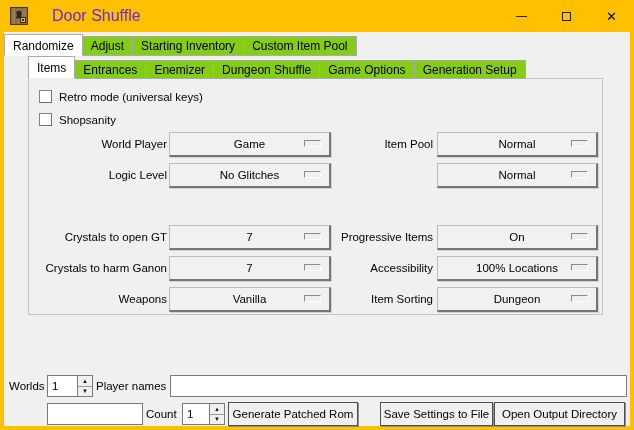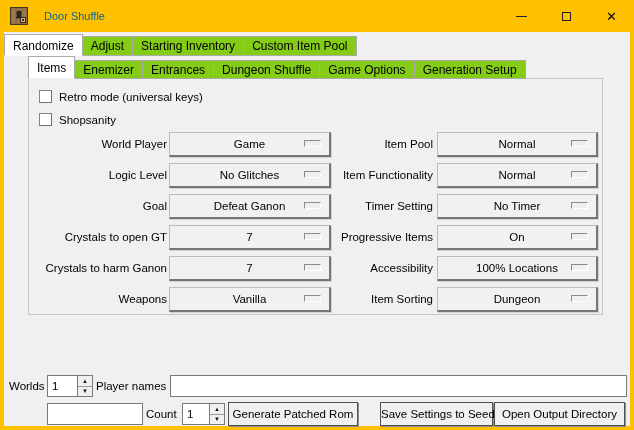--- a/index.html
+++ b/index.html
@@ -4,21 +4,21 @@
 <style>
   * { box-sizing: border-box; margin: 0; padding: 0; }
   html,body { width:634px; height:430px; }
   body { font-family:"Liberation Sans", sans-serif; font-size:11.5px; color:#000; }
 
   .window { position:relative; width:634px; height:430px; background:#ffc000; overflow:hidden; }
 
   
   .titlebar { position:absolute; left:0; top:0; width:634px; height:32px; display:flex; align-items:center; }
   .app-icon { width:18px; height:18px; margin-left:10px; flex:0 0 auto; }
-  .title-text { margin-left:16px; font-size:11px; color:#0369a1; }
+  .title-text { margin-left:24px; font-size:16px; color:#6d28d9; }
   .win-btns { margin-left:auto; display:flex; height:32px; }
   .win-btn { width:45px; height:32px; display:flex; align-items:center; justify-content:center; cursor:default; }
   .glyph-min { width:11px; height:1px; background:#222; }
   .glyph-max { width:9px; height:9px; border:1px solid #222; }
 
   
   .client { position:absolute; left:4px; top:32px; width:626px; height:394px; background:#f0f0f0; }
 
   
   .tabs { position:absolute; display:flex; align-items:flex-end; }
@@ -99,22 +99,22 @@
 
     <div class="tabs main-tabs">
       <div class="tab active">Randomize</div>
       <div class="tab">Adjust</div>
       <div class="tab">Starting Inventory</div>
       <div class="tab">Custom Item Pool</div>
     </div>
 
     <div class="tabs sub-tabs">
       <div class="tab active">Items</div>
+      <div class="tab">Entrances</div>
       <div class="tab">Enemizer</div>
-      <div class="tab">Entrances</div>
       <div class="tab">Dungeon Shuffle</div>
       <div class="tab">Game Options</div>
       <div class="tab">Generation Setup</div>
     </div>
 
     <div class="frame">
 
       <div class="check-row" style="top:33px;">
         <div class="checkbox"></div>
         <div class="check-label">Shopsanity</div>
@@ -136,39 +136,26 @@
           <span class="mb-indicator"></span>
         </div>
       </div>
 
       <div class="opt-row" style="top:84px; left:0; width:575px;">
         <div class="opt-label l-label">Logic Level</div>
         <div class="menubutton l-btn">
           <span class="mb-value">No Glitches</span>
           <span class="mb-indicator"></span>
         </div>
-        <div class="opt-label r-label">Item Functionality</div>
         <div class="menubutton r-btn">
           <span class="mb-value">Normal</span>
           <span class="mb-indicator"></span>
         </div>
       </div>
 
-      <div class="opt-row" style="top:115px; left:0; width:575px;">
-        <div class="opt-label l-label">Goal</div>
-        <div class="menubutton l-btn">
-          <span class="mb-value">Defeat Ganon</span>
-          <span class="mb-indicator"></span>
-        </div>
-        <div class="opt-label r-label">Timer Setting</div>
-        <div class="menubutton r-btn">
-          <span class="mb-value">No Timer</span>
-          <span class="mb-indicator"></span>
-        </div>
-      </div>
 
       <div class="opt-row" style="top:146px; left:0; width:575px;">
         <div class="opt-label l-label">Crystals to open GT</div>
         <div class="menubutton l-btn">
           <span class="mb-value">7</span>
           <span class="mb-indicator"></span>
         </div>
         <div class="opt-label r-label">Progressive Items</div>
         <div class="menubutton r-btn">
           <span class="mb-value">On</span>
@@ -219,17 +206,17 @@
     <input class="entry" style="left: 43px; top: 371px; width: 96px;" value="">
     <div class="b-label" style="left:142px; top:371px;">Count</div>
     <div class="spinbox" style="left:178px; top:371px; width:43px;">
       <div class="spin-val">1</div>
       <div class="spin-btns">
         <div class="spin-btn">▲</div>
         <div class="spin-btn">▼</div>
       </div>
     </div>
     <div class="push-btn" style="left:224px; top:370px; width:130px;">Generate Patched Rom</div>
-    <div class="push-btn" style="left:376px; top:370px; width:113px;">Save Settings to Seed</div>
+    <div class="push-btn" style="left:376px; top:370px; width:113px;">Save Settings to File</div>
     <div class="push-btn" style="left:490px; top:370px; width:131px;">Open Output Directory</div>
 
   </div>
 </div>
 
 </body></html>

